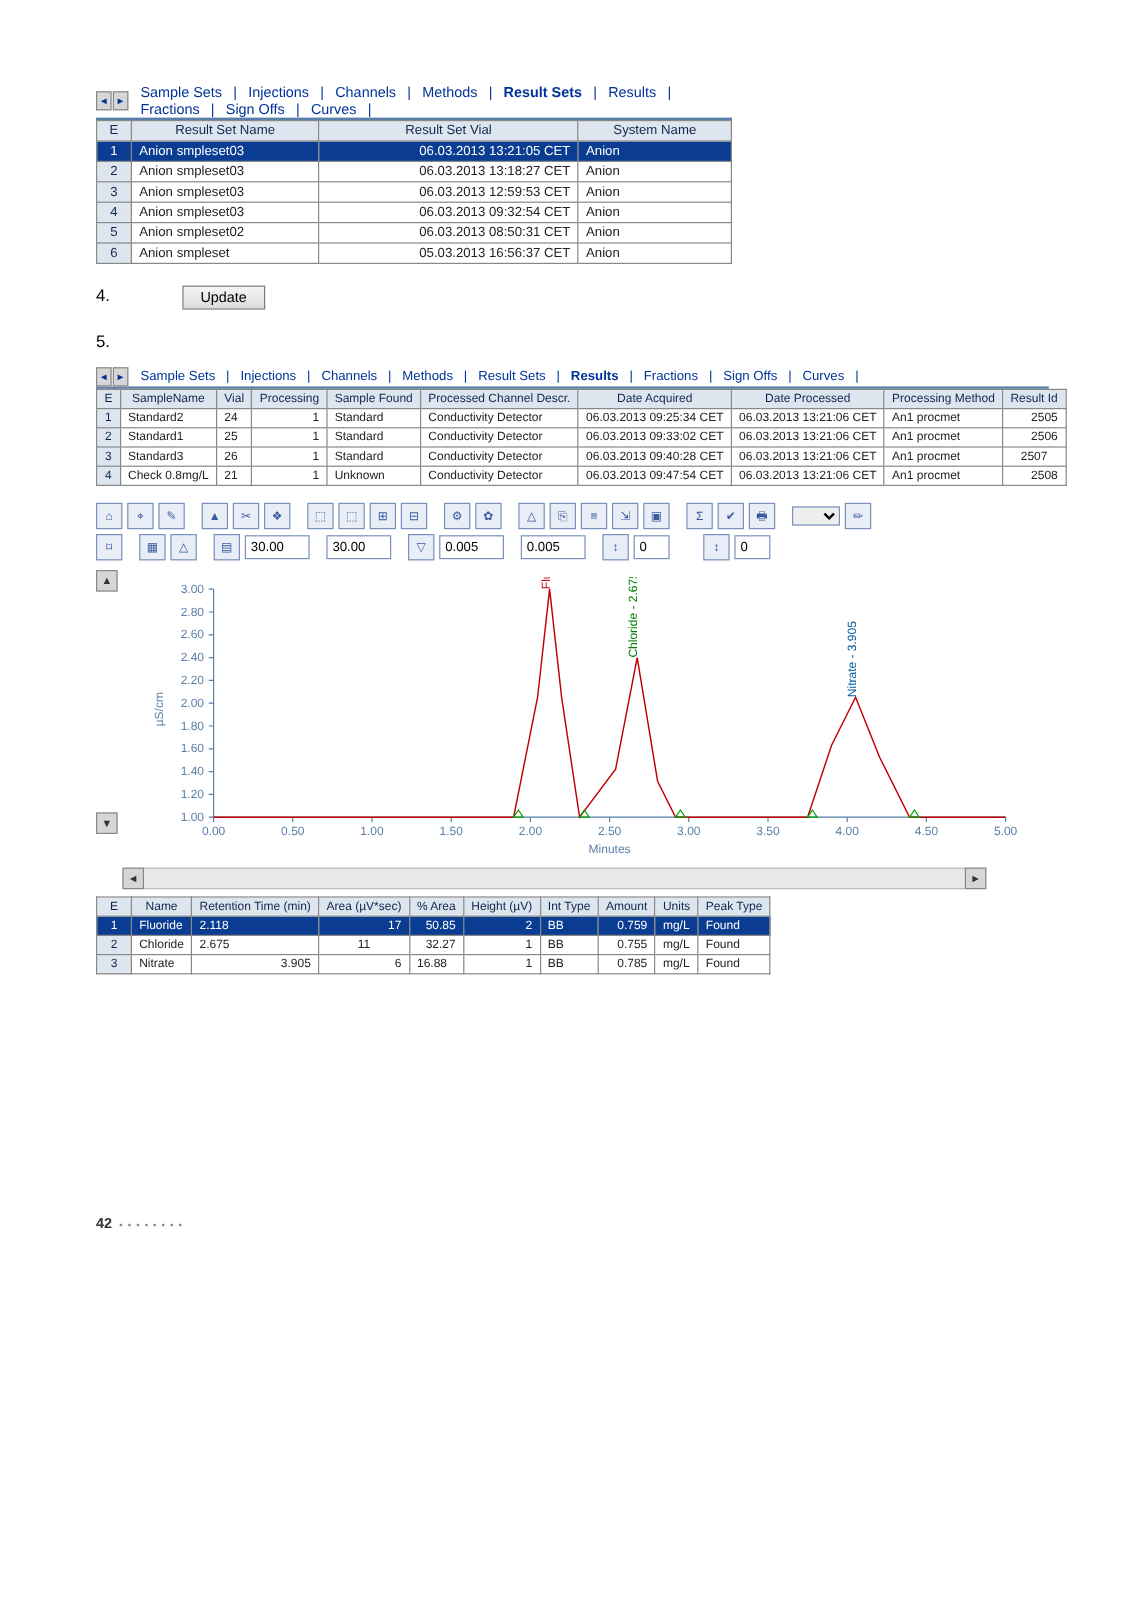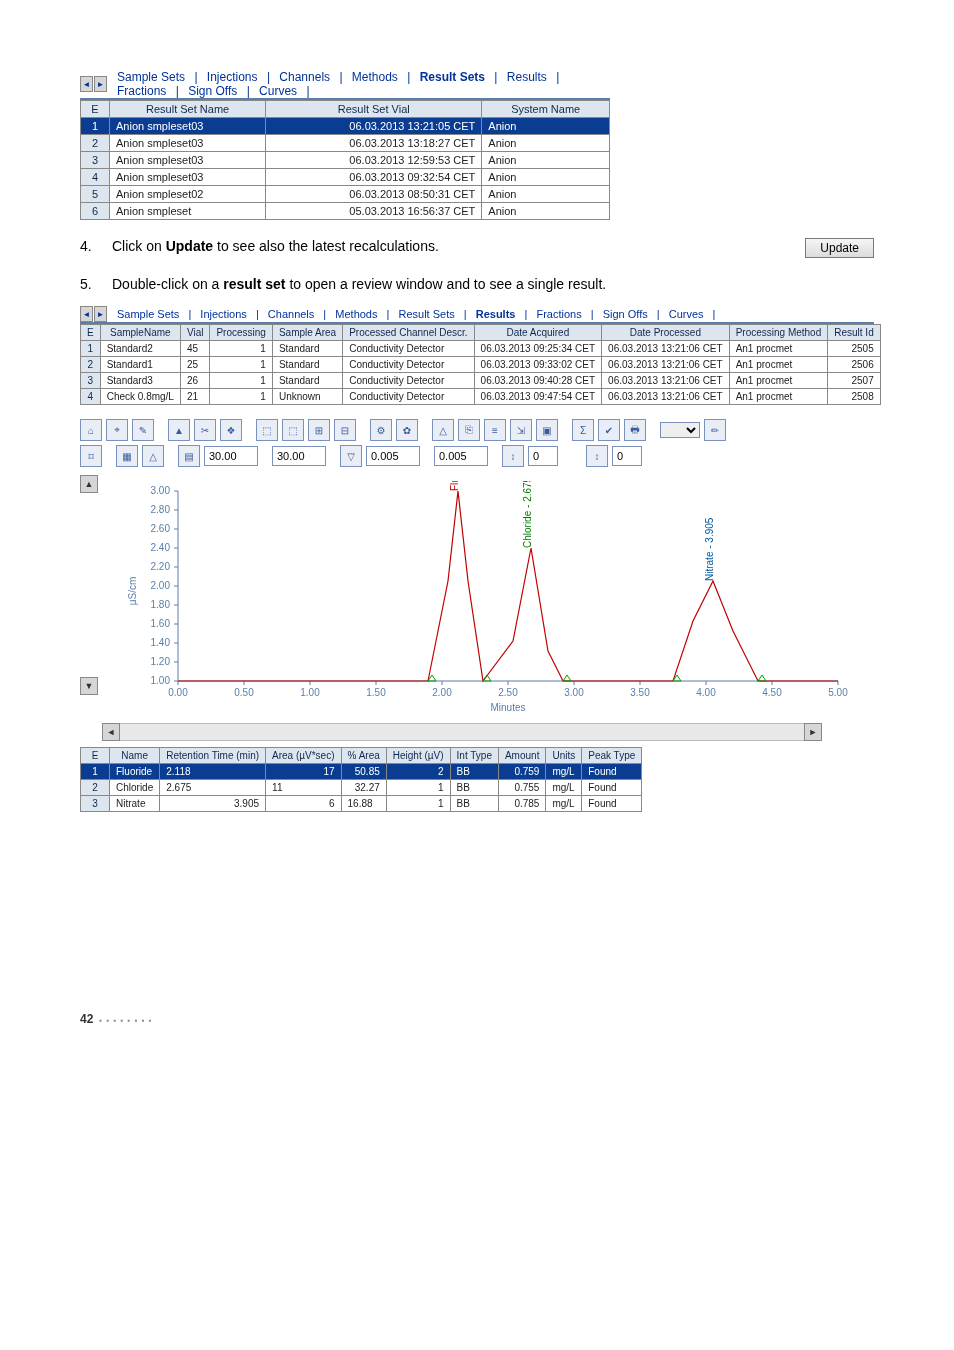--- a/index.html
+++ b/index.html
@@ -241,33 +241,27 @@
       <td>Anion</td>
     </tr>
   </tbody>
     </table>
 </div>
 
 <div class="instruction-row">
   <div class="num">4.</div>
   <div style="flex:1">
     <div style="display:flex;align-items:flex-start;justify-content:space-between;">
-      <div>
-        <span>Click on </span><b>Update</b><span> to see also the latest recalculations.</span>
-      </div>
       <div class="update-btn">Update</div>
     </div>
   </div>
 </div>
 
 <div class="instruction-row">
   <div class="num">5.</div>
-  <div>
-    <span>Double-click on a </span><b>result set</b><span> to open a review window and to see a single result.</span>
-  </div>
 </div>
 
 <div style="margin-top:14px;">
   <div class="tabstrip" style="font-size:11px;">
     <div class="nav">
       <div class="navbtn">◄</div>
       <div class="navbtn">►</div>
     </div>
     <div class="tabs">
       <span class="tab">Sample Sets</span> |
@@ -281,31 +275,31 @@
       <span class="tab">Curves</span> |
     </div>
   </div>
   <table class="grid" style="width:100%; font-size:10px;">
     <tbody>
         <tr>
       <th class="ebox">E</th>
       <th>SampleName</th>
       <th>Vial</th>
       <th>Processing</th>
-      <th>Sample Area</th>
+      <th>Sample Found</th>
       <th>Processed Channel Descr.</th>
       <th>Date Acquired</th>
       <th>Date Processed</th>
       <th>Processing Method</th>
       <th>Result Id</th>
     </tr>
     <tr>
       <td class="rowhead">1</td>
       <td>Standard2</td>
-      <td>45</td>
+      <td>24</td>
       <td style="text-align:right">1</td>
       <td>Standard</td>
       <td>Conductivity Detector</td>
       <td>06.03.2013 09:25:34 CET</td>
       <td>06.03.2013 13:21:06 CET</td>
       <td>An1 procmet</td>
       <td style="text-align:right">2505</td>
     </tr>
     <tr>
       <td class="rowhead">2</td>
@@ -322,21 +316,21 @@
     <tr>
       <td class="rowhead">3</td>
       <td>Standard3</td>
       <td>26</td>
       <td style="text-align:right">1</td>
       <td>Standard</td>
       <td>Conductivity Detector</td>
       <td>06.03.2013 09:40:28 CET</td>
       <td>06.03.2013 13:21:06 CET</td>
       <td>An1 procmet</td>
-      <td style="text-align:right">2507</td>
+      <td style="text-align:center">2507</td>
     </tr>
     <tr>
       <td class="rowhead">4</td>
       <td>Check 0.8mg/L</td>
       <td>21</td>
       <td style="text-align:right">1</td>
       <td>Unknown</td>
       <td>Conductivity Detector</td>
       <td>06.03.2013 09:47:54 CET</td>
       <td>06.03.2013 13:21:06 CET</td>
@@ -513,21 +507,21 @@
     <td style="text-align:right">2</td>
     <td>BB</td>
     <td style="text-align:right">0.759</td>
     <td>mg/L</td>
     <td>Found</td>
   </tr>
   <tr>
     <td class="rowhead">2</td>
     <td>Chloride</td>
     <td style="text-align:left">2.675</td>
-    <td style="text-align:left">11</td>
+    <td style="text-align:center">11</td>
     <td style="text-align:right">32.27</td>
     <td style="text-align:right">1</td>
     <td>BB</td>
     <td style="text-align:right">0.755</td>
     <td>mg/L</td>
     <td>Found</td>
   </tr>
   <tr>
     <td class="rowhead">3</td>
     <td>Nitrate</td>

